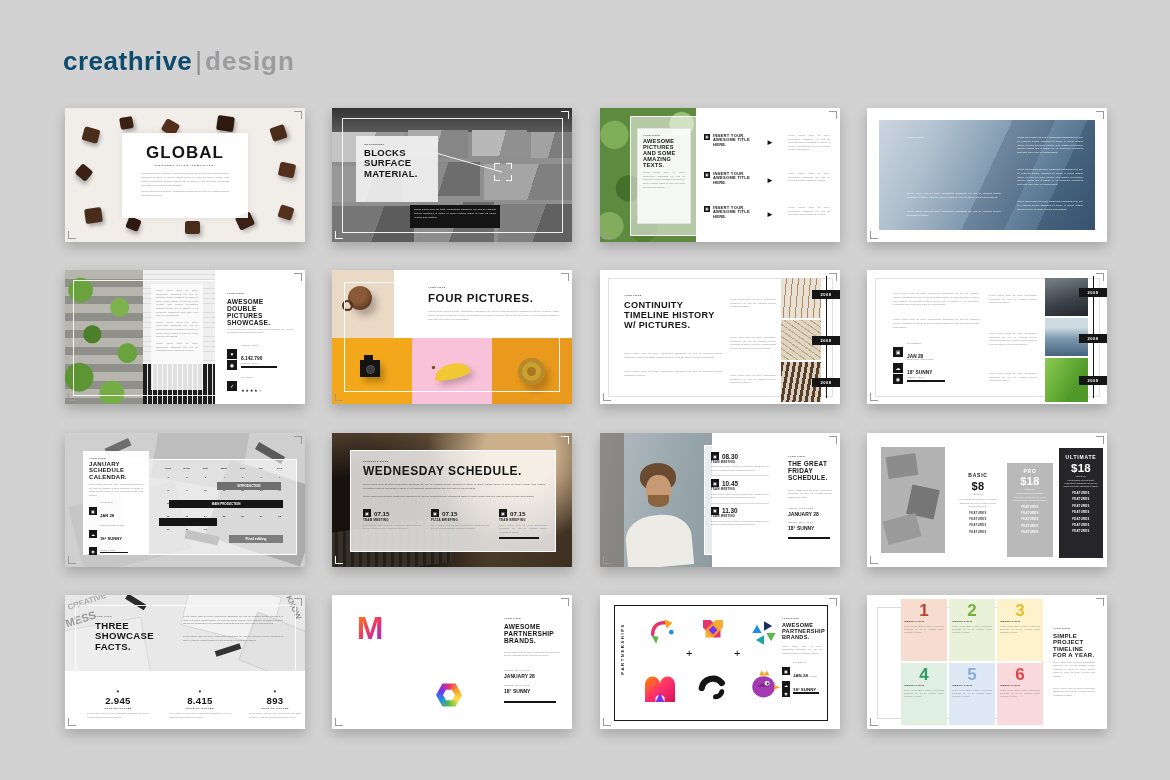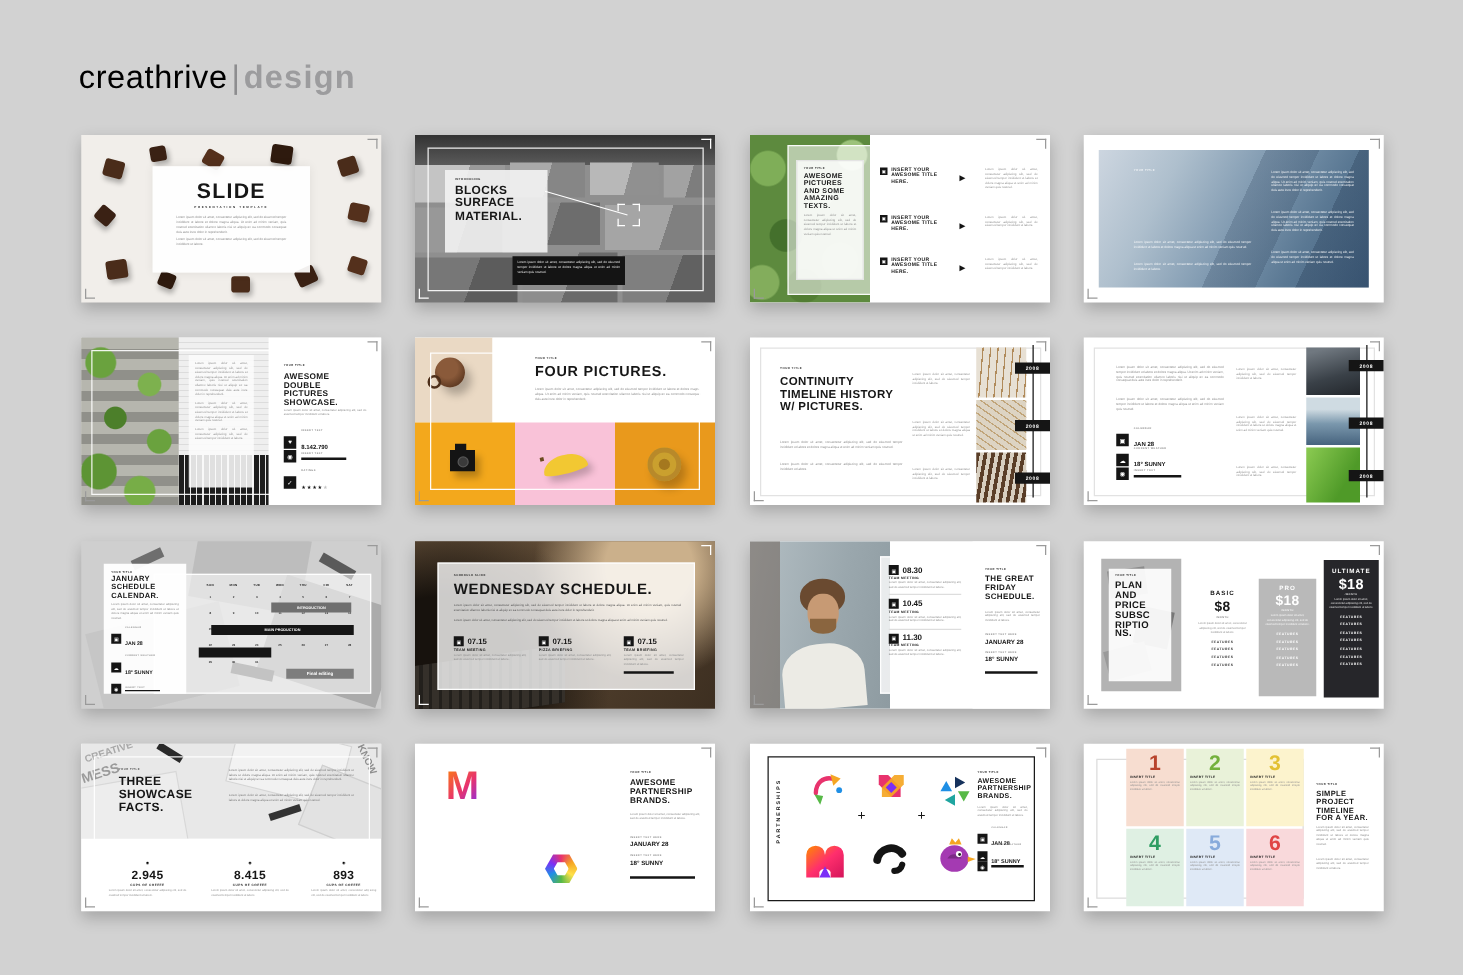--- a/index.html
+++ b/index.html
@@ -29,38 +29,38 @@
   .star{font-size:4.2px;color:#151515;letter-spacing:.6px}
   .star.dim{color:#c4c4c4}
   .feat div{font-size:2.7px;font-weight:700;letter-spacing:.4px;margin-top:3.4px;text-align:center}
   .gradtext{background-clip:text;-webkit-background-clip:text;color:transparent;-webkit-text-fill-color:transparent}
   .vfc{position:absolute;width:5px;height:5px;border:0 solid #fff}
 </style>
 </head>
 <body>
 
 <div class="ab" style="left:63px;top:46px;font-size:26px">
-  <span style="font-weight:400;color:#000000;letter-spacing:.5px">creathrive</span><span style="font-weight:300;color:#8d8d8f;padding:0 3px">|</span><span style="font-weight:700;color:#9c9c9e;letter-spacing:1px">design</span>
+  <span style="font-weight:700;color:#0c4a6e;letter-spacing:.5px">creathrive</span><span style="font-weight:300;color:#8d8d8f;padding:0 3px">|</span><span style="font-weight:700;color:#9c9c9e;letter-spacing:1px">design</span>
 </div>
 
 <section class="sl" style="left:65px;top:108px;background:#f1eeea">
   <div class="choc" style="left:18px;top:20px;width:16px;height:14px;background:#4a2c1a;transform:rotate(15deg)"></div>
   <div class="choc" style="left:55px;top:9px;width:13px;height:12px;background:#3a2114;transform:rotate(-10deg)"></div>
   <div class="choc" style="left:98px;top:13px;width:15px;height:13px;background:#54301c;transform:rotate(30deg)"></div>
   <div class="choc" style="left:152px;top:8px;width:17px;height:15px;background:#2e1a0e;transform:rotate(8deg)"></div>
   <div class="choc" style="left:206px;top:18px;width:15px;height:14px;background:#4a2c1a;transform:rotate(-18deg)"></div>
   <div class="choc" style="left:12px;top:58px;width:14px;height:13px;background:#3a2114;transform:rotate(40deg)"></div>
   <div class="choc" style="left:214px;top:55px;width:16px;height:14px;background:#54301c;transform:rotate(12deg)"></div>
   <div class="choc" style="left:20px;top:100px;width:17px;height:15px;background:#4a2c1a;transform:rotate(-8deg)"></div>
   <div class="choc" style="left:62px;top:110px;width:13px;height:12px;background:#2e1a0e;transform:rotate(22deg)"></div>
   <div class="choc" style="left:120px;top:113px;width:15px;height:13px;background:#4a2c1a"></div>
   <div class="choc" style="left:172px;top:106px;width:16px;height:14px;background:#3a2114;transform:rotate(-25deg)"></div>
   <div class="choc" style="left:214px;top:98px;width:14px;height:13px;background:#54301c;transform:rotate(18deg)"></div>
   <div class="ab" style="left:57px;top:25px;width:126px;height:85px;background:rgba(255,255,255,.93);box-shadow:0 0 8px rgba(0,0,0,.07);text-align:center;padding-top:11px;box-sizing:border-box">
-    <div class="ttl" style="font-size:17px;letter-spacing:1px">SLIDE</div>
+    <div class="ttl" style="font-size:17px;letter-spacing:1px">GLOBAL</div>
     <div class="lab" style="font-size:2.4px;letter-spacing:1.3px;margin-top:2px">PRESENTATION TEMPLATE</div>
     <div class="lor" style="width:88px;margin:5px auto 0">Lorem ipsum dolor sit amet, consectetur adipiscing elit, sed do eiusmod tempor incididunt ut labore et dolore magna aliqua. Ut enim ad minim veniam, quis nostrud exercitation ullamco laboris nisi ut aliquip ex ea commodo consequat duis aute irure dolor in reprehenderit.</div>
     <div class="lor" style="width:88px;margin:3px auto 0">Lorem ipsum dolor sit amet, consectetur adipiscing elit, sed do eiusmod tempor incididunt ut labore.</div>
   </div>
   <span class="cm tr"></span>
     <span class="cm bl"></span>
 </section>
 
 <section class="sl" style="left:332px;top:108px;background:#8f8f8f">
   <div class="blk" style="left:0;top:0;width:240px;height:24px;background:linear-gradient(#333,#5a5a5a)"></div>
@@ -425,31 +425,20 @@
   </div>
   <span class="cm tr"></span>
     <span class="cm bl"></span>
 </section>
 
 <section class="sl" style="left:867px;top:433px">
   <div class="ab" style="left:14px;top:14px;width:64px;height:106px;background:#b3b3b3">
     <div class="blk" style="left:6px;top:8px;width:30px;height:22px;background:#8c8c8c;transform:rotate(-8deg)"></div>
     <div class="blk" style="left:28px;top:40px;width:28px;height:30px;background:#767676;transform:rotate(12deg)"></div>
     <div class="blk" style="left:4px;top:70px;width:34px;height:24px;background:#9a9a9a;transform:rotate(-15deg)"></div>
-  </div>
-  <div class="ab" style="left:20px;top:22px;width:50px;height:90px;background:rgba(255,255,255,.92);padding:5px;box-sizing:border-box;z-index:3">
-    <div class="lab" style="font-size:2.2px">YOUR TITLE</div>
-    <div class="ttl" style="font-size:7.6px;line-height:1.04;margin-top:2px">
-      <div>PLAN</div>
-        <div>AND</div>
-        <div>PRICE</div>
-        <div>SUBSC</div>
-        <div>RIPTIO</div>
-        <div>NS.</div>
-    </div>
   </div>
   <div class="ab" style="left:90px;top:40px;width:42px;text-align:center">
     <div class="ttl" style="font-size:5px;letter-spacing:.8px">BASIC</div>
     <div class="ttl" style="font-size:11px;margin-top:3px">$8</div>
     <div class="lab" style="font-size:2px;color:#888">/MONTH</div>
     <div class="lor" style="font-size:2.2px;margin-top:3px;text-align:center">Lorem ipsum dolor sit amet, consectetur adipiscing elit, sed do eiusmod tempor incididunt ut labore.</div>
     <div class="feat" style="color:#333">
         <div>FEATURES</div>
         <div>FEATURES</div>
         <div>FEATURES</div>

